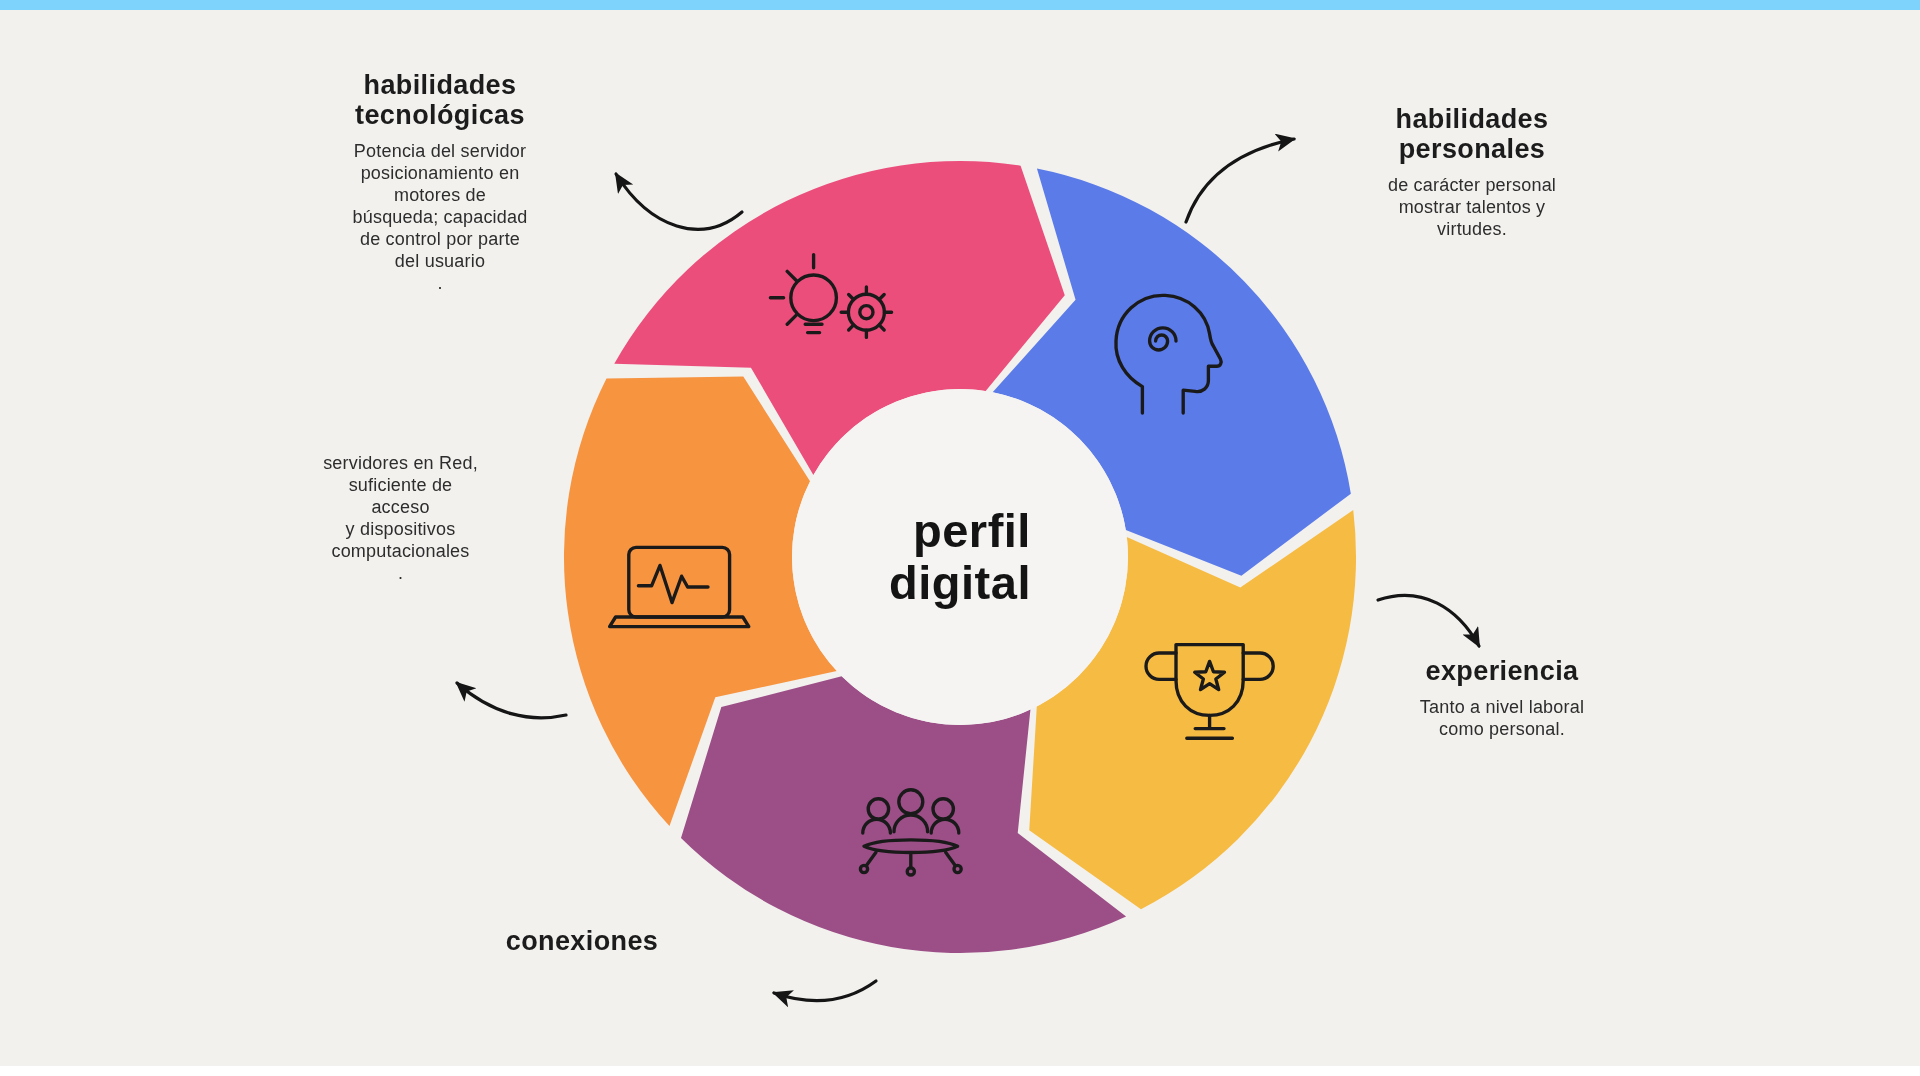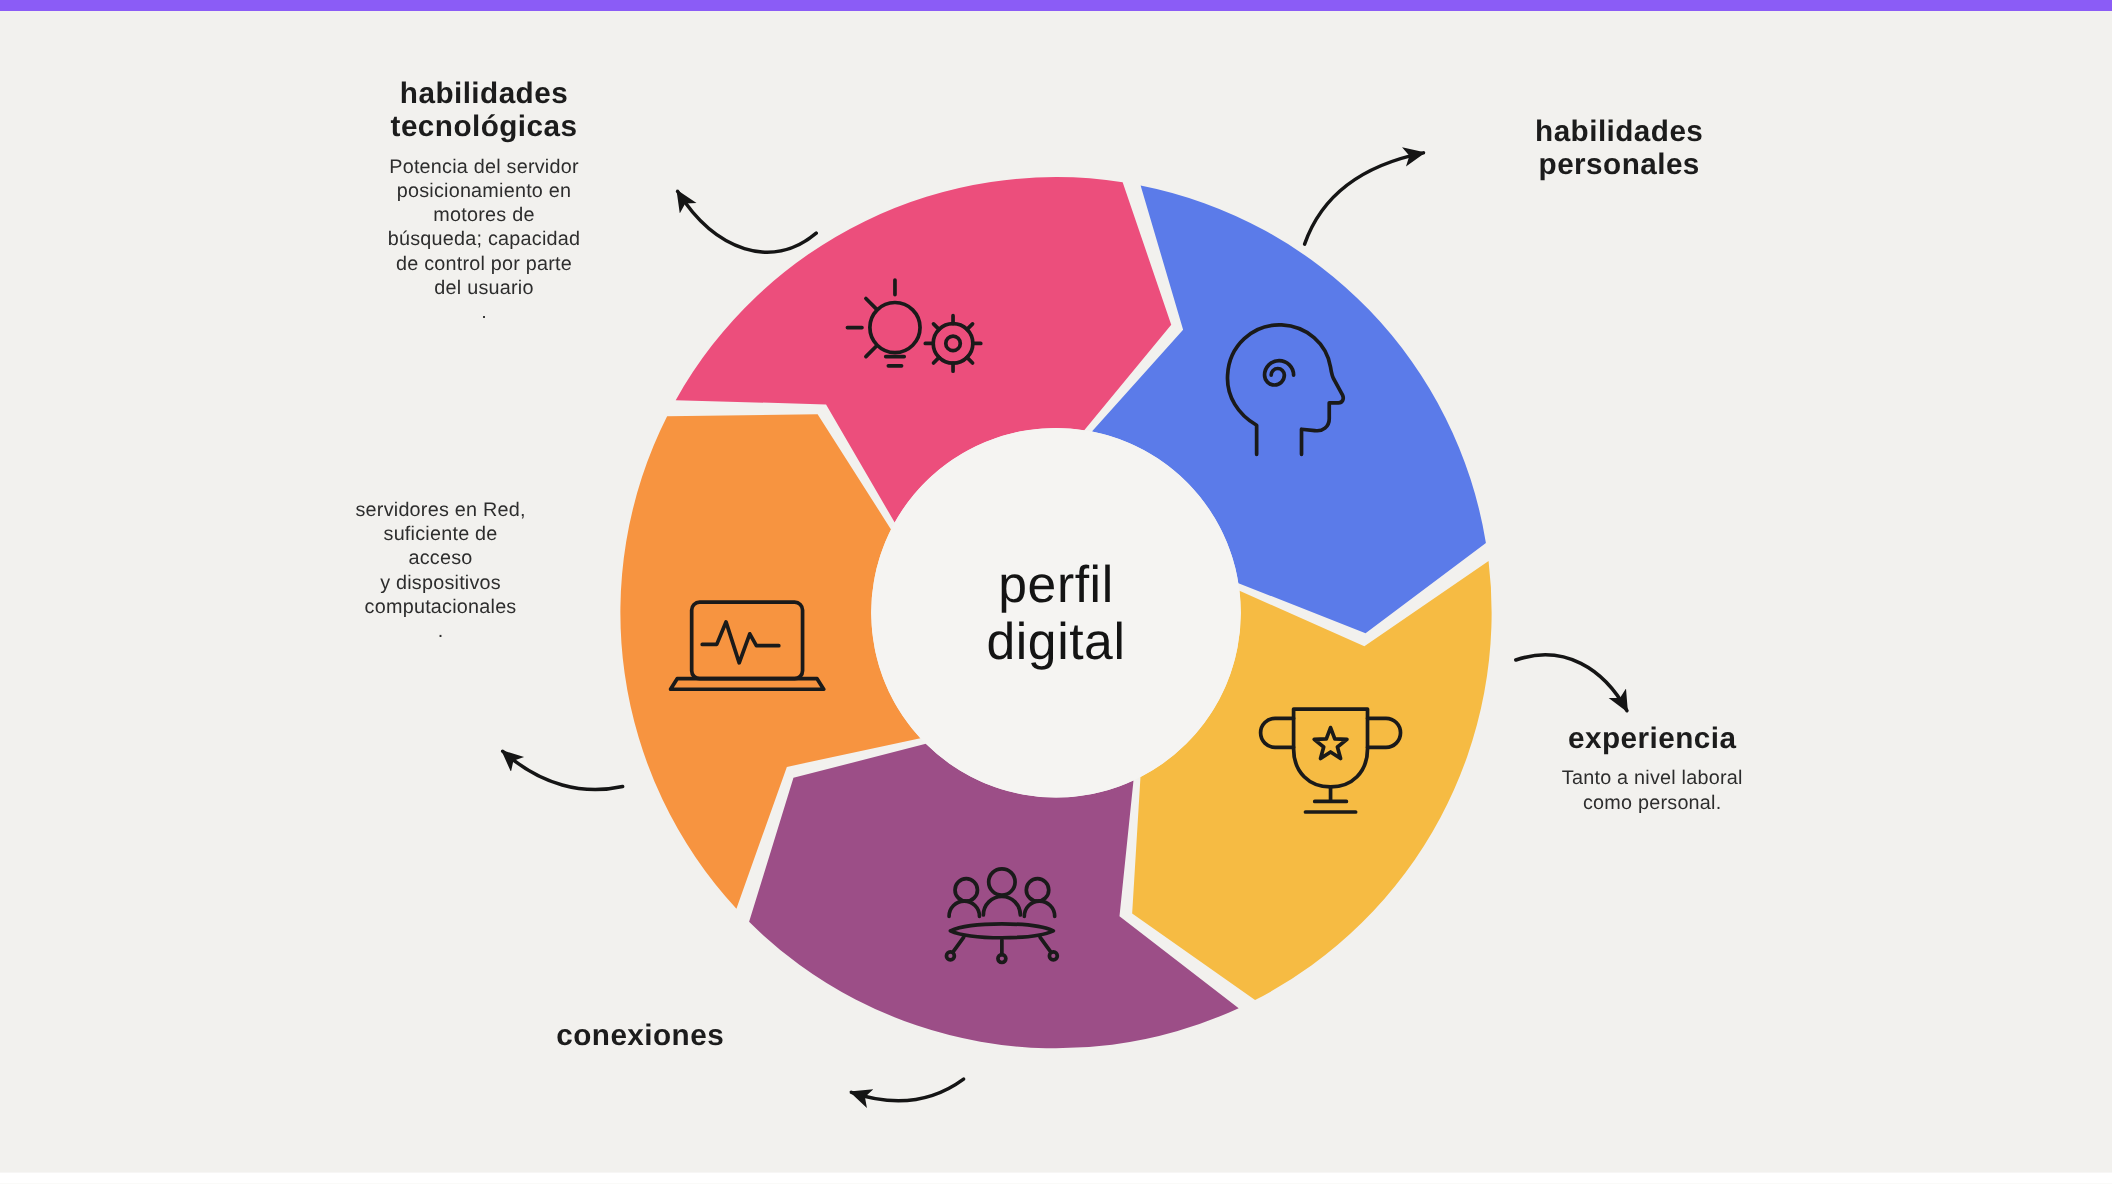--- a/index.html
+++ b/index.html
@@ -2,44 +2,44 @@
 <html><head>
 <meta charset="utf-8">
 <style>
   html, body { margin: 0; padding: 0; }
   body {
     width: 1920px; height: 1076px;
     background: #ffffff;
     font-family: "Liberation Sans", sans-serif;
     overflow: hidden;
   }
-  .page { position: relative; width: 1920px; height: 1016px; background: #8b5cf6; }
+  .page { position: relative; width: 1920px; height: 1016px; background: #7dd3fc; }
   svg.diagram { position: absolute; left: 0; top: 0; width: 1920px; height: 1076px; }
 
   .label { position: absolute; text-align: center; }
   .label-title {
     font-size: 27px; font-weight: bold; line-height: 1.12;
     letter-spacing: .4px; color: #1c1c1c; white-space: pre-line;
   }
   .label-body {
     margin-top: 11px; font-size: 18px; line-height: 1.22;
     letter-spacing: .2px; color: #2d2d2d; white-space: pre-line;
   }
   .label-tech         { left: 285px;  top: 70px;  width: 310px; }
   .label-personales   { left: 1322px; top: 104px; width: 300px; }
   .label-experiencia  { left: 1352px; top: 656px; width: 300px; }
   .label-conexiones   { left: 432px;  top: 926px; width: 300px; }
   .label-dispositivos { left: 248px;  top: 442px; width: 305px; }
 
   .center-label {
     position: absolute; left: 960px; top: 557px;
     transform: translate(-50%, -50%);
-    font-size: 47px; font-weight: normal; line-height: 1.1;
+    font-size: 47px; font-weight: bold; line-height: 1.1;
     letter-spacing: .5px; color: #141414;
-    text-align: center; white-space: pre-line;
+    text-align: right; white-space: pre-line;
   }
 
   .icon { fill: none; stroke-width: 2.8; stroke-linecap: round; stroke-linejoin: round; }
   .segs path { stroke: none; }
 </style>
 </head>
 <body>
 
 <div class="page">
 
@@ -123,20 +123,23 @@
 motores de
 búsqueda; capacidad
 de control por parte
 del usuario
 .</div>
   </div>
 
   <div class="label label-personales">
     <div class="label-title">habilidades
 personales</div>
+    <div class="label-body">de carácter personal
+mostrar talentos y
+virtudes.</div>
   </div>
 
   <div class="label label-experiencia">
     <div class="label-title">experiencia</div>
     <div class="label-body">Tanto a nivel laboral
 como personal.</div>
   </div>
 
   <div class="label label-conexiones">
     <div class="label-title">conexiones</div>

